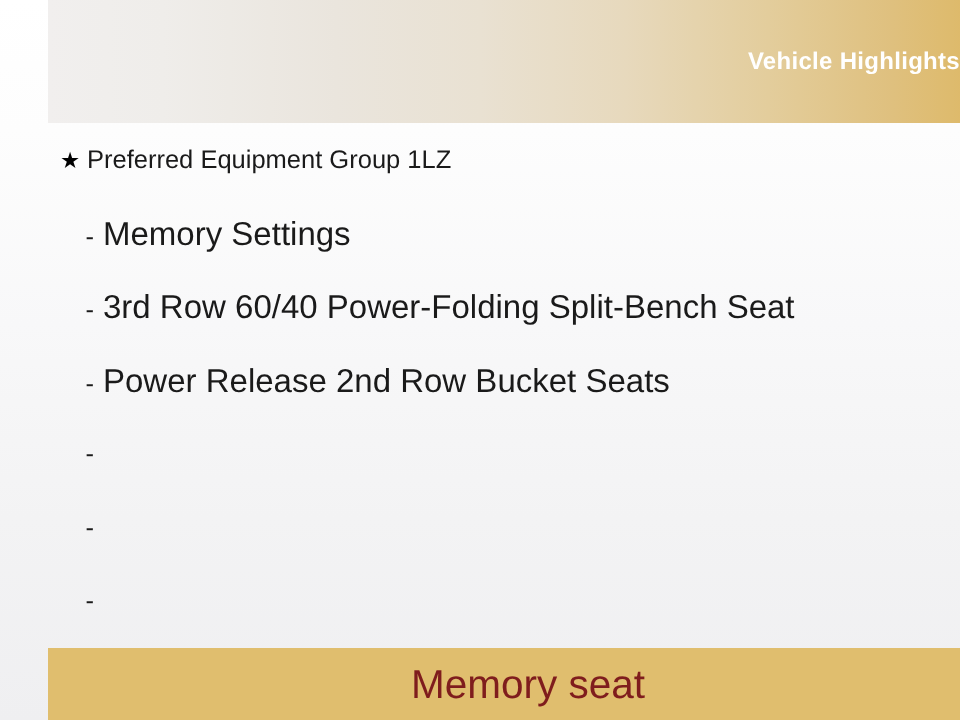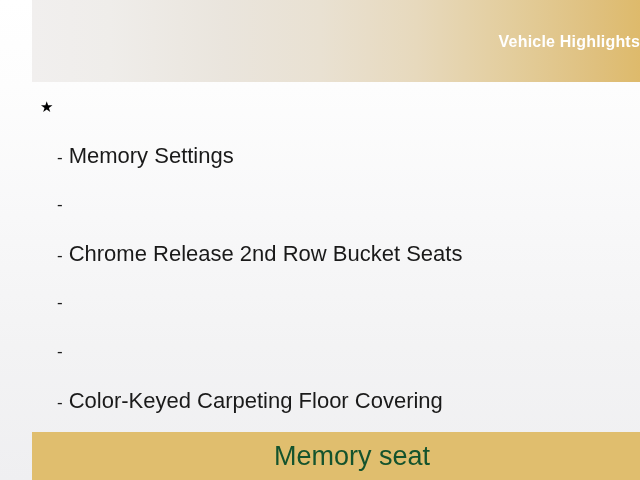--- a/index.html
+++ b/index.html
@@ -104,68 +104,69 @@
   
   .footer {
     flex: 0 0 48px;
     height: 48px;
     background: #e0be6e;
     display: flex;
     align-items: center;
     justify-content: center;
   }
   .footer-caption {
-    color: #14532d;
+    color: #7f1d1d;
     font-size: 27px;
     font-weight: normal;
     line-height: 48px;
     white-space: nowrap;
   }
 </style>
 </head>
 <body>
 
 <div class="page">
 
   <div class="header">
     <div class="header-title">Vehicle Highlights</div>
   </div>
 
   <div class="content">
     <ul class="hl-list">
 
       <li class="hl-item group">
         <span class="star-icon">★</span>
+        <span class="hl-text">Preferred Equipment Group 1LZ</span>
       </li>
 
       <li class="hl-item sub">
         <span class="dash">-</span>
         <span class="hl-text">Memory Settings</span>
       </li>
 
       <li class="hl-item sub">
         <span class="dash">-</span>
+        <span class="hl-text">3rd Row 60/40 Power-Folding Split-Bench Seat</span>
       </li>
 
       <li class="hl-item sub">
         <span class="dash">-</span>
-        <span class="hl-text">Chrome Release 2nd Row Bucket Seats</span>
+        <span class="hl-text">Power Release 2nd Row Bucket Seats</span>
       </li>
 
       <li class="hl-item sub">
         <span class="dash">-</span>
       </li>
 
       <li class="hl-item sub">
         <span class="dash">-</span>
       </li>
 
       <li class="hl-item sub">
         <span class="dash">-</span>
-        <span class="hl-text">Color-Keyed Carpeting Floor Covering</span>
       </li>
 
     </ul>
   </div>
 
   <div class="footer">
     <div class="footer-caption">Memory seat</div>
   </div>
 
 </div>

